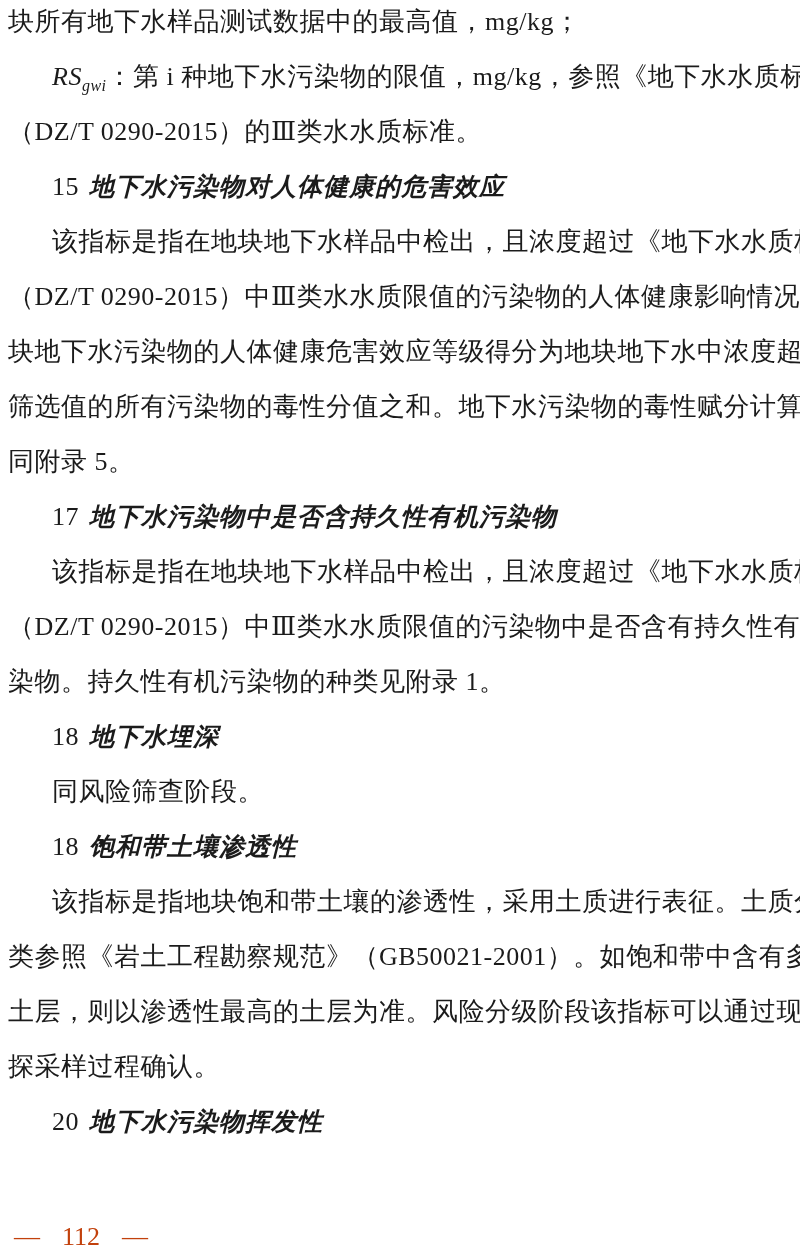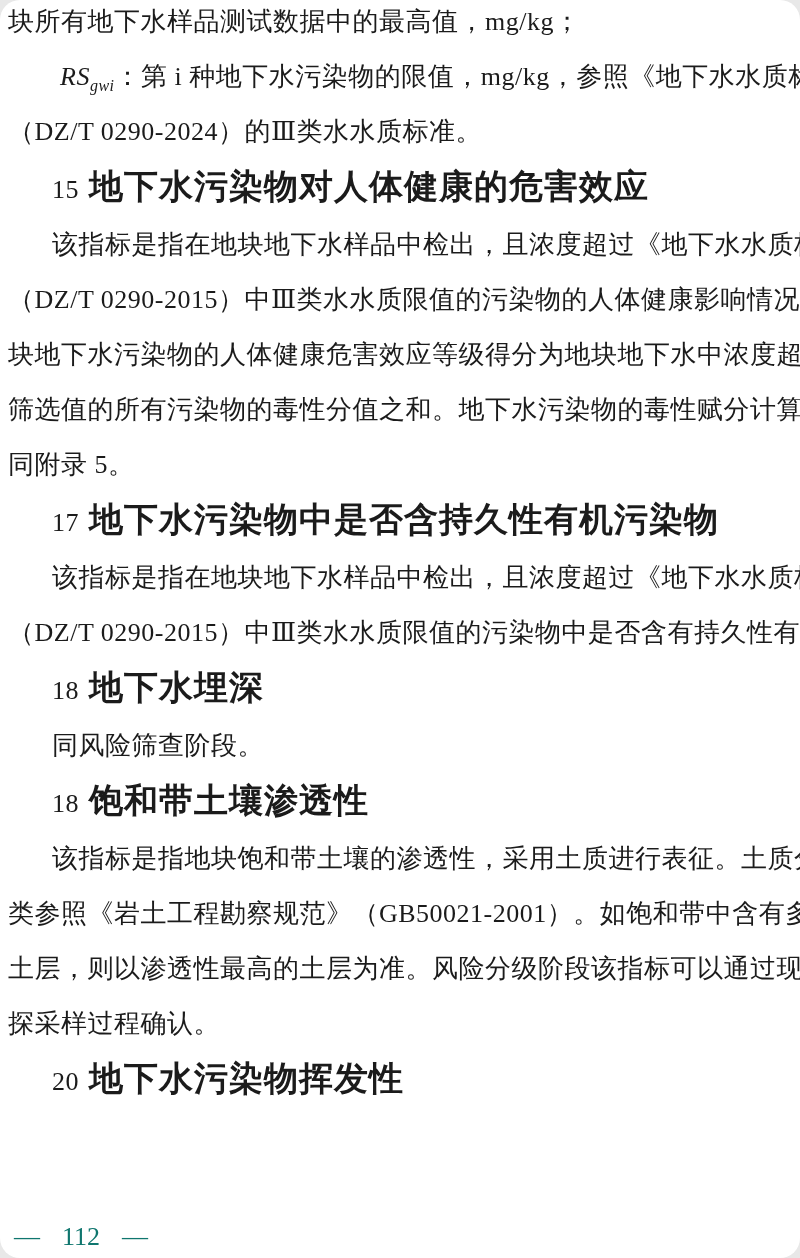--- a/index.html
+++ b/index.html
@@ -5,92 +5,93 @@
   html, body { margin: 0; padding: 0; background: #e8e8e8; }
   .page {
     position: relative;
     width: 800px;
     height: 1258px;
     margin: 0 auto;
     background: #ffffff;
     color: #1b1b1b;
     font-family: "Liberation Serif", "DejaVu Serif", serif;
     overflow: hidden;
-    border-radius: 20px;
   }
   .text-block {
     padding: 0 8px;
     margin-top: -6px;
   }
   .line {
     line-height: 55px;
     font-size: 26px;
     white-space: nowrap;
     letter-spacing: 0.5px;
   }
   .indent { padding-left: 44px; }
   .heading .h-num {
     font-family: "Liberation Serif", "DejaVu Serif", serif;
     font-size: 26px;
     margin-right: 10px;
   }
   .heading .h-title {
     font-family: "Liberation Sans", "DejaVu Sans", sans-serif;
     font-weight: bold;
-    font-size: 34px;
+    font-size: 25px;
     letter-spacing: 1px;
+    font-style: italic;
   }
-  .var-symbol { font-style: italic; margin-left: 8px; }
+  .var-symbol { font-style: italic; }
   .var-symbol .v-main { font-size: 26px; }
   .var-symbol sub {
     font-size: 16px;
     line-height: 0;
     vertical-align: -6px;
   }
   .footer {
     position: absolute;
     left: 10px;
     top: 1222px;
     font-size: 26px;
     letter-spacing: 0;
-    color: #0f766e;
+    color: #c2410c;
   }
   .footer .f-dash { margin: 0 4px; }
   .footer .f-num { margin: 0 18px; }
 </style>
 </head>
 <body>
 
 <div class="page">
   <div class="text-block">
 
     <div class="line">块所有地下水样品测试数据中的最高值，mg/kg；</div>
 
     <div class="line indent">
       <span class="var-symbol"><span class="v-main">RS</span><sub>gwi</sub></span><span>：第 i 种地下水污染物的限值，mg/kg，参照《地下水水质标准》</span>
     </div>
 
-    <div class="line">（DZ/T 0290-2024）的Ⅲ类水水质标准。</div>
+    <div class="line">（DZ/T 0290-2015）的Ⅲ类水水质标准。</div>
 
     <div class="line indent heading">
       <span class="h-num">15</span><span class="h-title">地下水污染物对人体健康的危害效应</span>
     </div>
 
     <div class="line indent">该指标是指在地块地下水样品中检出，且浓度超过《地下水水质标准》</div>
     <div class="line">（DZ/T 0290-2015）中Ⅲ类水水质限值的污染物的人体健康影响情况。地</div>
     <div class="line">块地下水污染物的人体健康危害效应等级得分为地块地下水中浓度超过</div>
     <div class="line">筛选值的所有污染物的毒性分值之和。地下水污染物的毒性赋分计算方法</div>
     <div class="line">同附录 5。</div>
 
     <div class="line indent heading">
       <span class="h-num">17</span><span class="h-title">地下水污染物中是否含持久性有机污染物</span>
     </div>
 
     <div class="line indent">该指标是指在地块地下水样品中检出，且浓度超过《地下水水质标准》</div>
     <div class="line">（DZ/T 0290-2015）中Ⅲ类水水质限值的污染物中是否含有持久性有机污</div>
+    <div class="line">染物。持久性有机污染物的种类见附录 1。</div>
 
     <div class="line indent heading">
       <span class="h-num">18</span><span class="h-title">地下水埋深</span>
     </div>
 
     <div class="line indent">同风险筛查阶段。</div>
 
     <div class="line indent heading">
       <span class="h-num">18</span><span class="h-title">饱和带土壤渗透性</span>
     </div>

